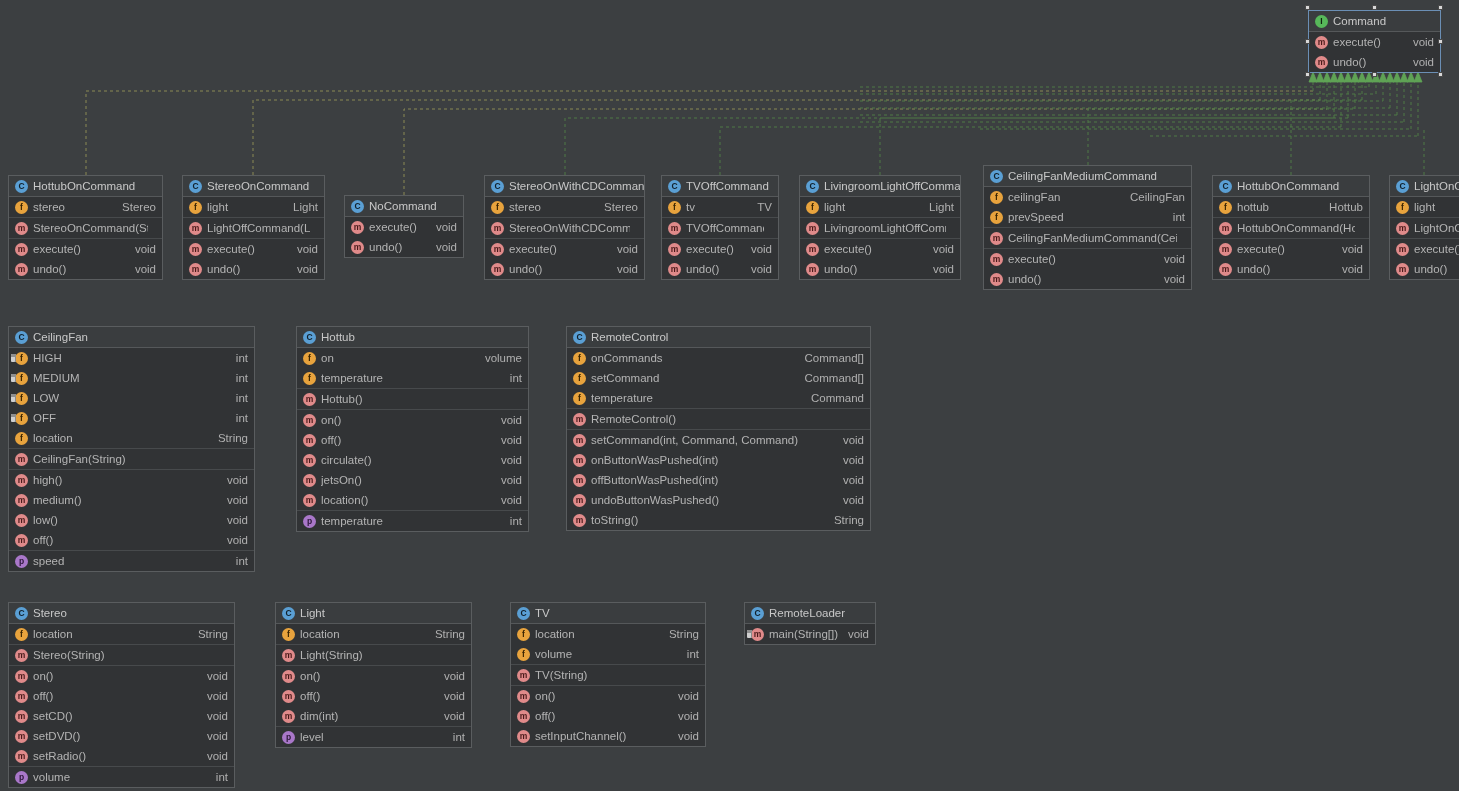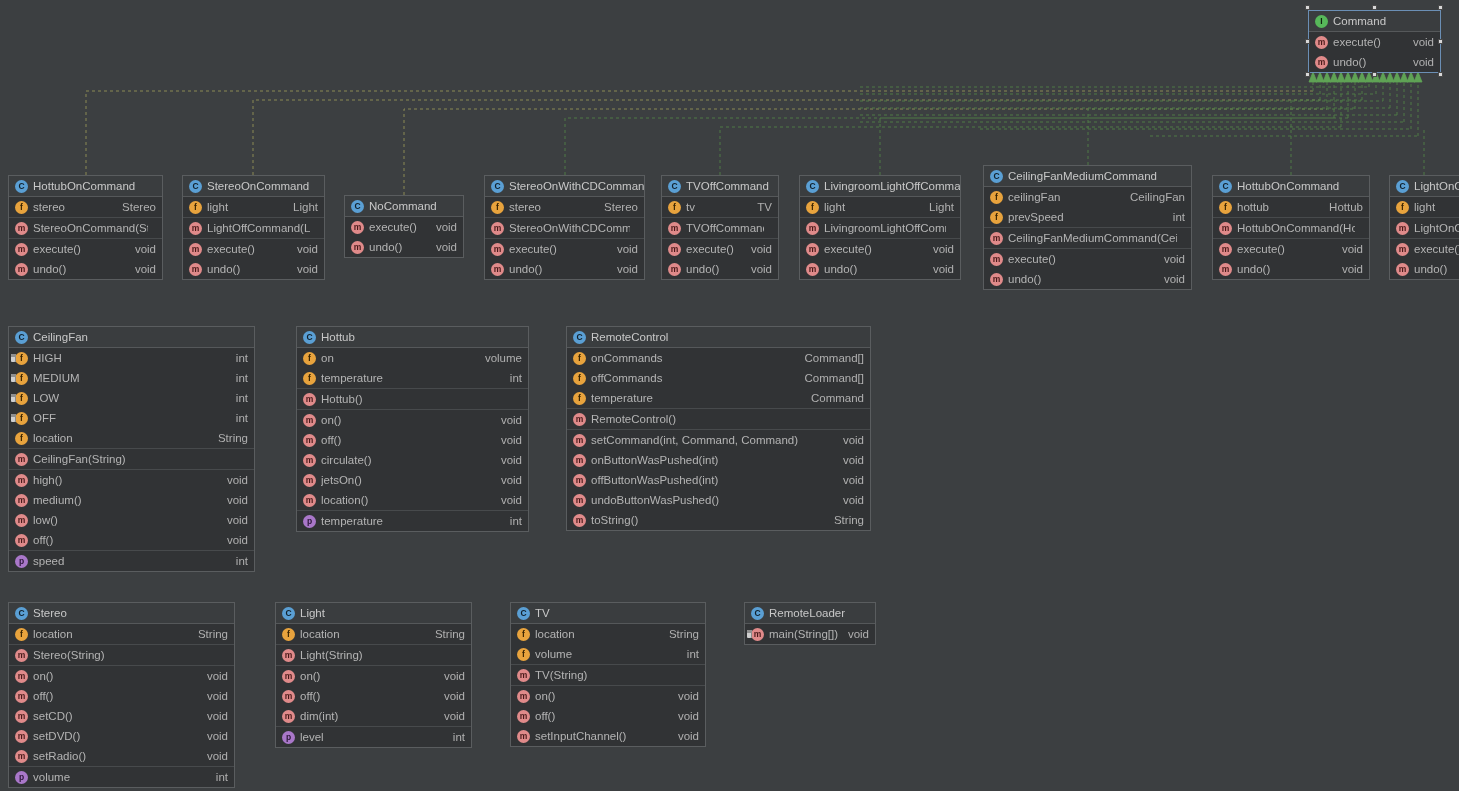--- a/index.html
+++ b/index.html
@@ -603,21 +603,21 @@
           <span class="nm">RemoteControl</span>
         </div>
         <div class="sect">
           <div class="row">
             <span class="ico ico-field">f</span>
             <span class="lbl">onCommands</span>
             <span class="typ">Command[]</span>
           </div>
           <div class="row">
             <span class="ico ico-field">f</span>
-            <span class="lbl">offCommands</span>
+            <span class="lbl">setCommand</span>
             <span class="typ">Command[]</span>
           </div>
           <div class="row">
             <span class="ico ico-field">f</span>
             <span class="lbl">temperature</span>
             <span class="typ">Command</span>
           </div>
         </div>
         <div class="sect">
           <div class="row">

